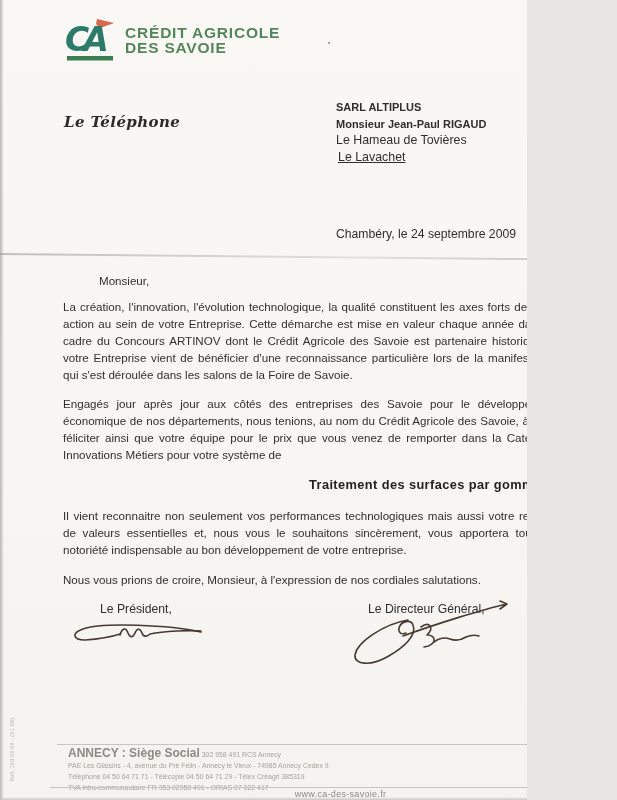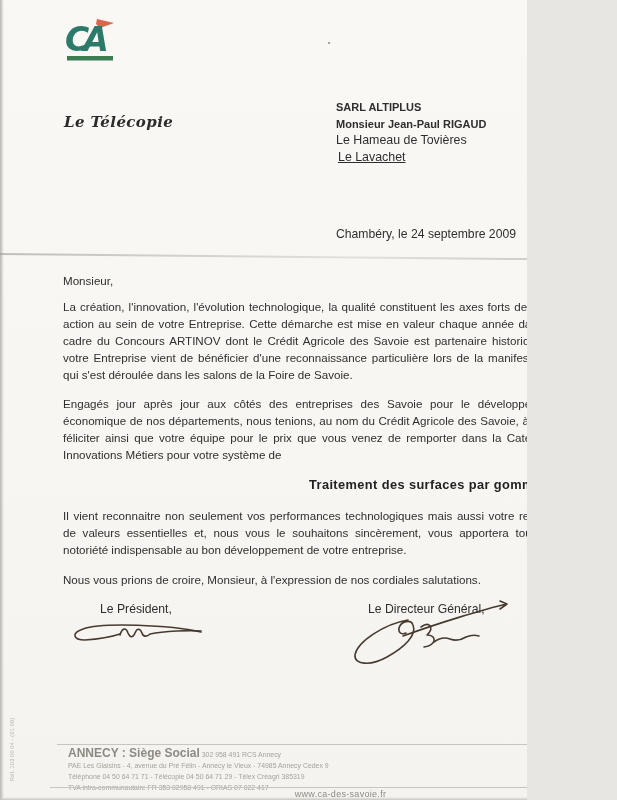--- a/index.html
+++ b/index.html
@@ -27,21 +27,21 @@
     font-family:"DejaVu Serif",serif;font-style:italic;font-weight:600;
     font-size:15px;color:#2b2b2b;letter-spacing:.4px;}
   .recipient{position:absolute;left:336px;top:99px;font-size:12.4px;line-height:16.6px;color:#2e2e2e;}
   .recipient .b{font-weight:bold;font-size:11px;}
   .dateline{position:absolute;left:336px;top:227px;font-size:12.2px;color:#2e2e2e;}
 
   
   .body-block{position:absolute;left:63px;top:273px;width:494px;
     font-size:11.6px;line-height:16.9px;color:#2f2f2f;}
   .body-block p{margin:0 0 13px 0;text-align:justify;}
-  .body-block p.salutation{text-align:left;margin-bottom:9px;}
+  .body-block p.salutation{text-align:left;margin-bottom:9px;margin-left:36px;}
   .award{margin:7px 0 14px 0;text-align:right;font-weight:bold;font-size:12.8px;
     letter-spacing:.4px;color:#222;}
 
   
   .sig-label{position:absolute;font-size:12.2px;color:#2e2e2e;}
   .sig-svg{position:absolute;}
   .sig-svg path{fill:none;stroke:#483a30;stroke-width:1.6;stroke-linecap:round;stroke-linejoin:round;}
 
   
   .footer-rule{position:absolute;left:57px;width:476px;height:1px;background:#c8c4bf;}
@@ -65,23 +65,27 @@
   <div class="fold-line"></div>
   <div class="speck" style="left:328px;top:42px;width:2px;height:2px;"></div>
   <div class="speck" style="left:584px;top:123px;width:2px;height:2px;opacity:.4;"></div>
 
   <div class="logo">
     <svg width="52" height="48" viewBox="0 0 52 48">
       <polygon points="31,3 48,7 34,12 30,8" fill="#d9664d"></polygon>
       <text x="-1" y="35" font-family="DejaVu Sans, sans-serif" font-size="33" font-style="italic" font-weight="bold" fill="#2c7a6a" letter-spacing="-6">CA</text>
       <rect x="1" y="40" width="46" height="4.5" fill="#3c7d52"></rect>
     </svg>
+    <div class="logo-text">
+      <div>CRÉDIT AGRICOLE</div>
+      <div>DES SAVOIE</div>
+    </div>
   </div>
 
-  <div class="president-script">Le Télécopie</div>
+  <div class="president-script">Le Téléphone</div>
 
   <div class="recipient">
     <div class="b">SARL ALTIPLUS</div>
     <div class="b">Monsieur Jean-Paul RIGAUD</div>
     <div>Le Hameau de Tovières</div>
     <div style="padding-left:2px;text-decoration:underline;">Le Lavachet</div>
   </div>
 
   <div class="dateline">Chambéry, le 24 septembre 2009</div>
 

